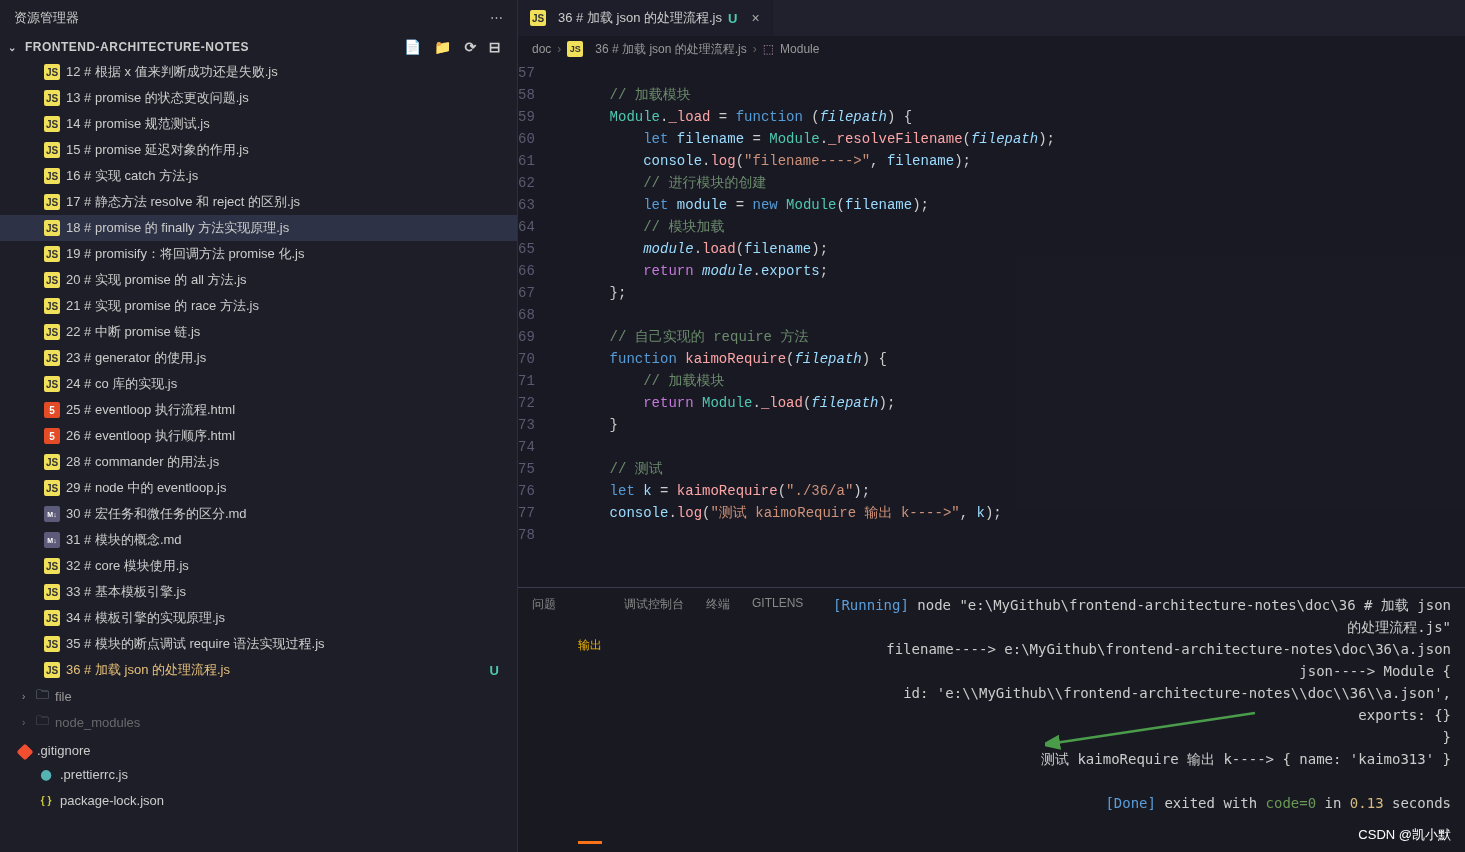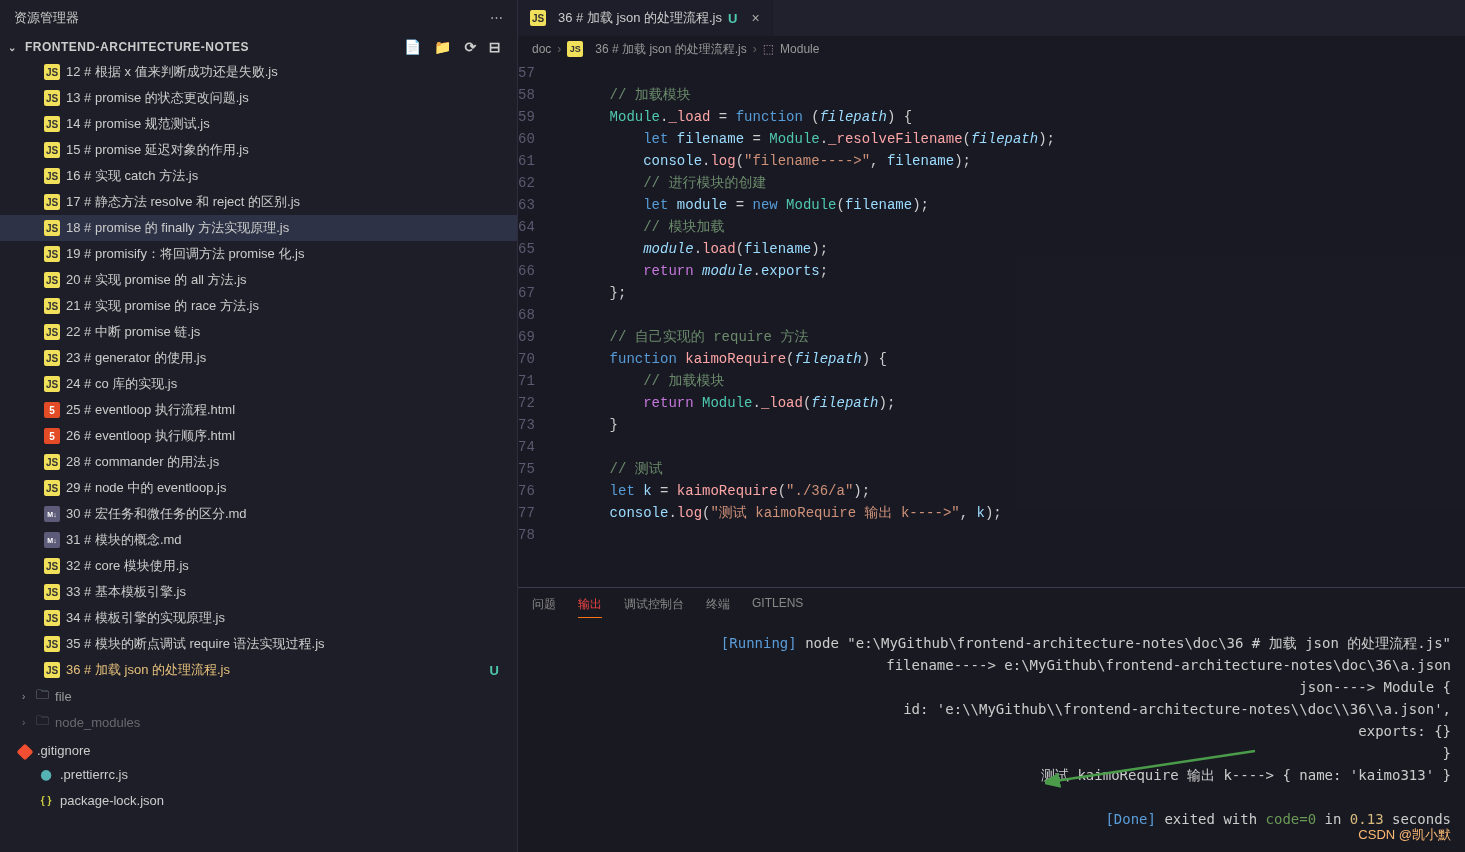--- a/index.html
+++ b/index.html
@@ -147,32 +147,32 @@
 .tok-var { color: #9cdcfe; }
 .tok-class { color: #4ec9b0; }
 .tok-string { color: #ce9178; }
 .tok-param { color: #9cdcfe; font-style: italic; }
 .tok-punct { color: #ccc; }
 .tok-prop { color: #9cdcfe; }
 .terminal-panel {
   height: 265px;
   border-top: 1px solid #3a3a50;
   display: flex;
-  flex-direction: column;
+  flex-direction: row;
   background: rgba(25,25,35,0.92);
 }
 .terminal-tabs {
   display: flex;
   gap: 22px;
   padding: 8px 14px;
   font-size: 12px;
   color: #888;
 }
 .terminal-tabs .ttab { cursor: pointer; padding-bottom: 4px; }
-.terminal-tabs .ttab.active { color: #ef4444; border-bottom: 1px solid #f97316; }
+.terminal-tabs .ttab.active { color: #eab308; border-bottom: 3px solid #f97316; margin-top: 41px; }
 .terminal-output {
   flex: 1;
   padding: 6px 14px;
   font-family: Consolas, monospace;
   font-size: 14px;
   line-height: 22px;
   color: #ccc;
   position: relative;
   text-align: right;
 }
@@ -182,21 +182,21 @@
 .arrow-annotation {
   position: absolute;
   right: 200px;
   top: 120px;
   pointer-events: none;
 }
 .watermark {
   position: fixed;
   bottom: 8px;
   right: 14px;
-  color: #fdba74;
+  color: #ffffff;
   font-size: 13px;
 }
 .chev-icon { display: inline-block; transform: rotate(0); font-size: 10px; margin-right: 4px; }
 </style>
 </head>
 <body>
 
 <div class="main-container">
   <div class="sidebar">
     <div class="sidebar-header">

